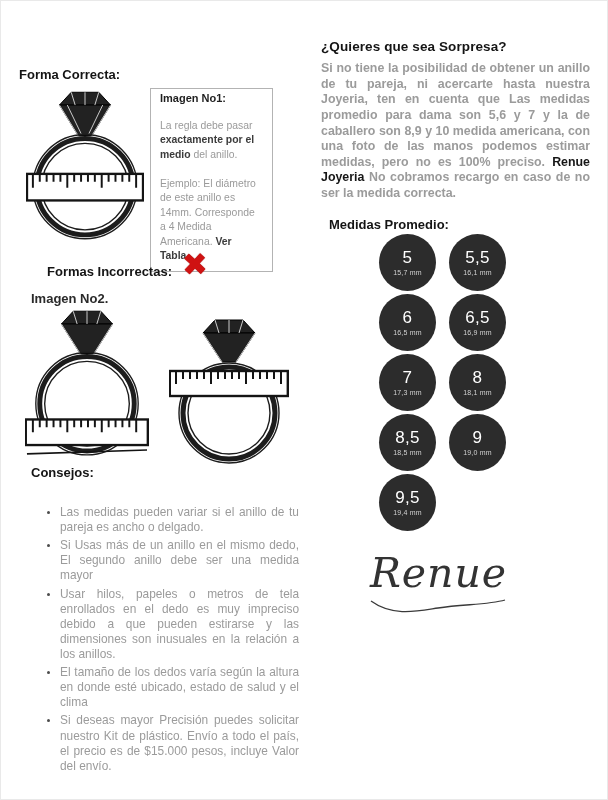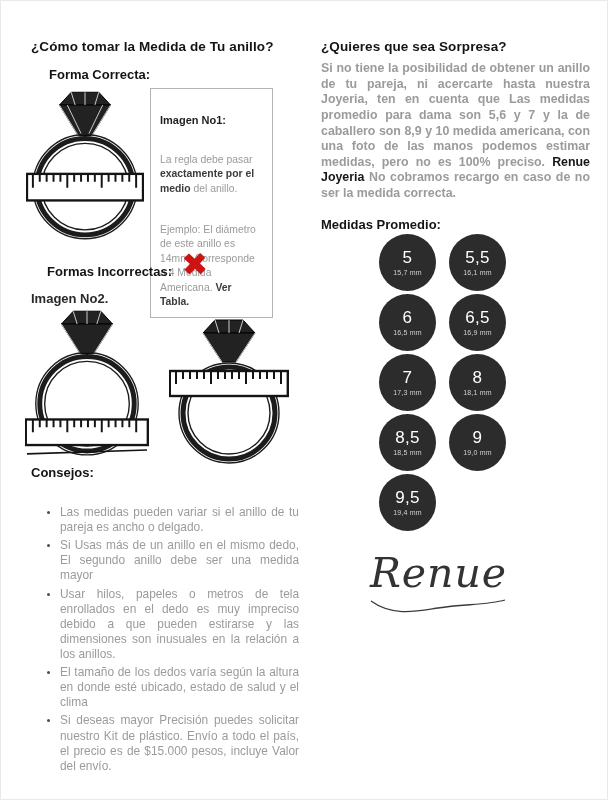--- a/index.html
+++ b/index.html
@@ -8,29 +8,29 @@
   #canvas {
     position:relative; width:608px; height:800px; margin:0 auto;
     background:#fff; overflow:hidden; border:1px solid #e9e9e9;
   }
   .h-main { font-size:13.5px; font-weight:bold; color:#141414; letter-spacing:.1px; }
   .h-sub  { font-size:13px;  font-weight:bold; color:#141414; }
   .h-small{ font-size:13px; font-weight:bold; color:#2a2a2a; }
 
   
   #left-title       { position:absolute; left:30px;  top:38px;  width:280px; }
-  #correct-heading  { position:absolute; left:48px;  top:66px; }
+  #correct-heading  { position:absolute; left:18px;  top:66px; }
   #ring-correct     { position:absolute; left:25px;  top:87px;  width:118px; height:158px; }
 
   #image1-box {
     position:absolute; left:149px; top:87px; width:123px; min-height:163px;
-    border:1px solid #b3b3b3; background:#fff; padding:25px 9px 8px 9px;
+    border:1px solid #b3b3b3; background:#fff; padding:3px 9px 8px 9px;
   }
   #image1-box .box-title { font-size:11px; font-weight:bold; color:#1f1f1f; }
-  #image1-box p { font-size:10.4px; line-height:1.38; color:#9a9a9a; margin-top:27px; }
+  #image1-box p { font-size:10.4px; line-height:1.38; color:#9a9a9a; margin-top:15px; }
   #image1-box b { color:#3c3c3c; }
 
   #incorrect-heading { position:absolute; left:30px; top:263px;padding-left:16px; }
   #red-x {
     position:absolute; left:181px; top:248px; font-size:31px; line-height:1;
     color:#cf1212; text-shadow:0 0 1px #8e0b0b; transform:rotate(-2deg);
   }
   #image2-label { position:absolute; left:30px; top:290px; }
 
   #ring-wrong-a { position:absolute; left:24px;  top:306px; width:124px; height:158px; }
@@ -48,21 +48,21 @@
   #tips-list li::marker { color:#4c4c4c; font-size:0.85em; }
 
   
   #right-title { position:absolute; left:320px; top:38px; }
   #surprise-paragraph {
     position:absolute; left:320px; top:60px; width:269px;
     font-size:12.4px; line-height:1.26; color:#9b9b9b; text-align:justify;font-weight:bold;
   }
   #surprise-paragraph b { color:#161616; }
 
-  #sizes-heading { position:absolute; left:320px; top:216px; }
+  #sizes-heading { position:absolute; left:328px; top:216px; }
   #sizes-grid {
     position:absolute; left:378px; top:233px;
     display:grid; grid-template-columns:repeat(2, 57px); gap:3px 13px;
   }
   .size-circle {
     width:57px; height:57px; border-radius:50%; background:#2c2c2c;
     color:#fff; display:flex; flex-direction:column; align-items:center;
     justify-content:center;
   }
   .size-circle .num { font-size:17px; line-height:1; font-weight:400; letter-spacing:.3px; }
@@ -76,21 +76,20 @@
   #logo-flourish { position:absolute; left:362px; top:596px; width:150px; height:22px; }
 
   svg .ink   { stroke:#1c1c1c; fill:none; }
   svg .inkf  { fill:#222222; stroke:#000; stroke-width:1; }
 </style>
 </head>
 <body>
 
 <div id="canvas">
 
-  <div id="left-title" class="h-main">¿Cómo tomar la Medida de Tu anillo?</div>
   <div id="correct-heading" class="h-sub">Forma Correcta:</div>
 
   <svg id="ring-correct" viewBox="0 0 120 158">
     <g>
       <polygon class="inkf" points="46,3 74,3 86,16 34,16"></polygon>
       <polygon class="inkf" points="34,16 86,16 67,47 53,47"></polygon>
       <path d="M46,3 L50,16 M74,3 L70,16 M60,3 L60,16 M34,16 L53,47 M86,16 L67,47 M42,16 L56,45 M78,16 L64,45" stroke="#ececec" stroke-width="1" fill="none" opacity="0.85"></path>
     </g>
     <circle class="ink" cx="60" cy="99" r="53" stroke-width="1.4"></circle>
     <circle class="ink" cx="60" cy="99" r="49" stroke-width="5"></circle>

